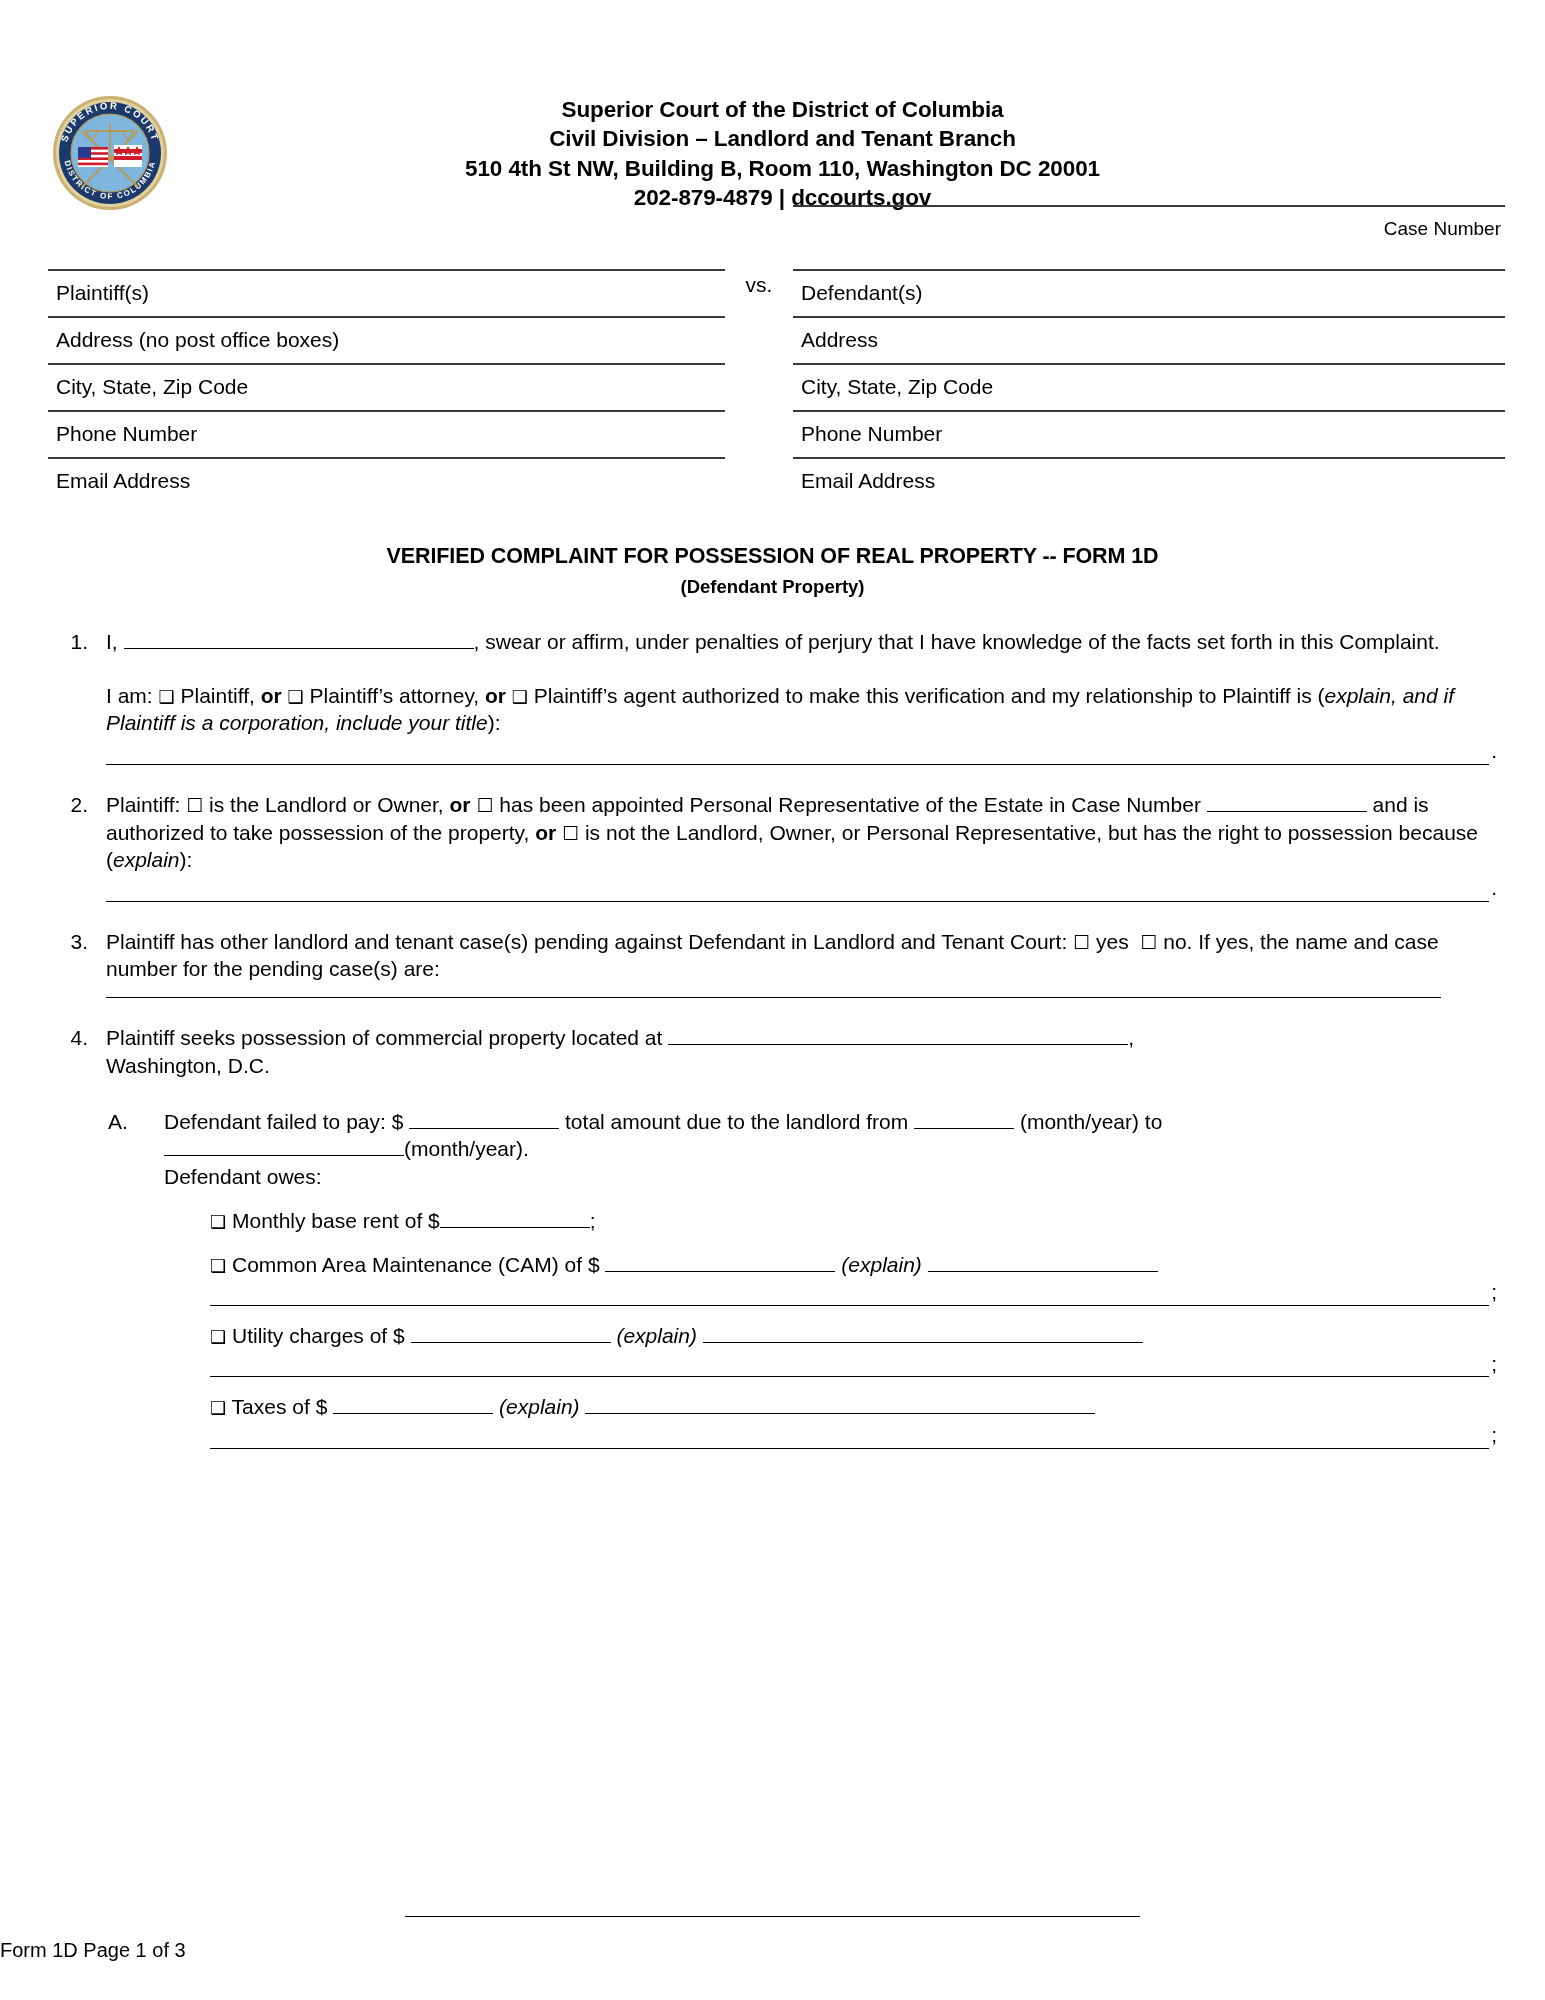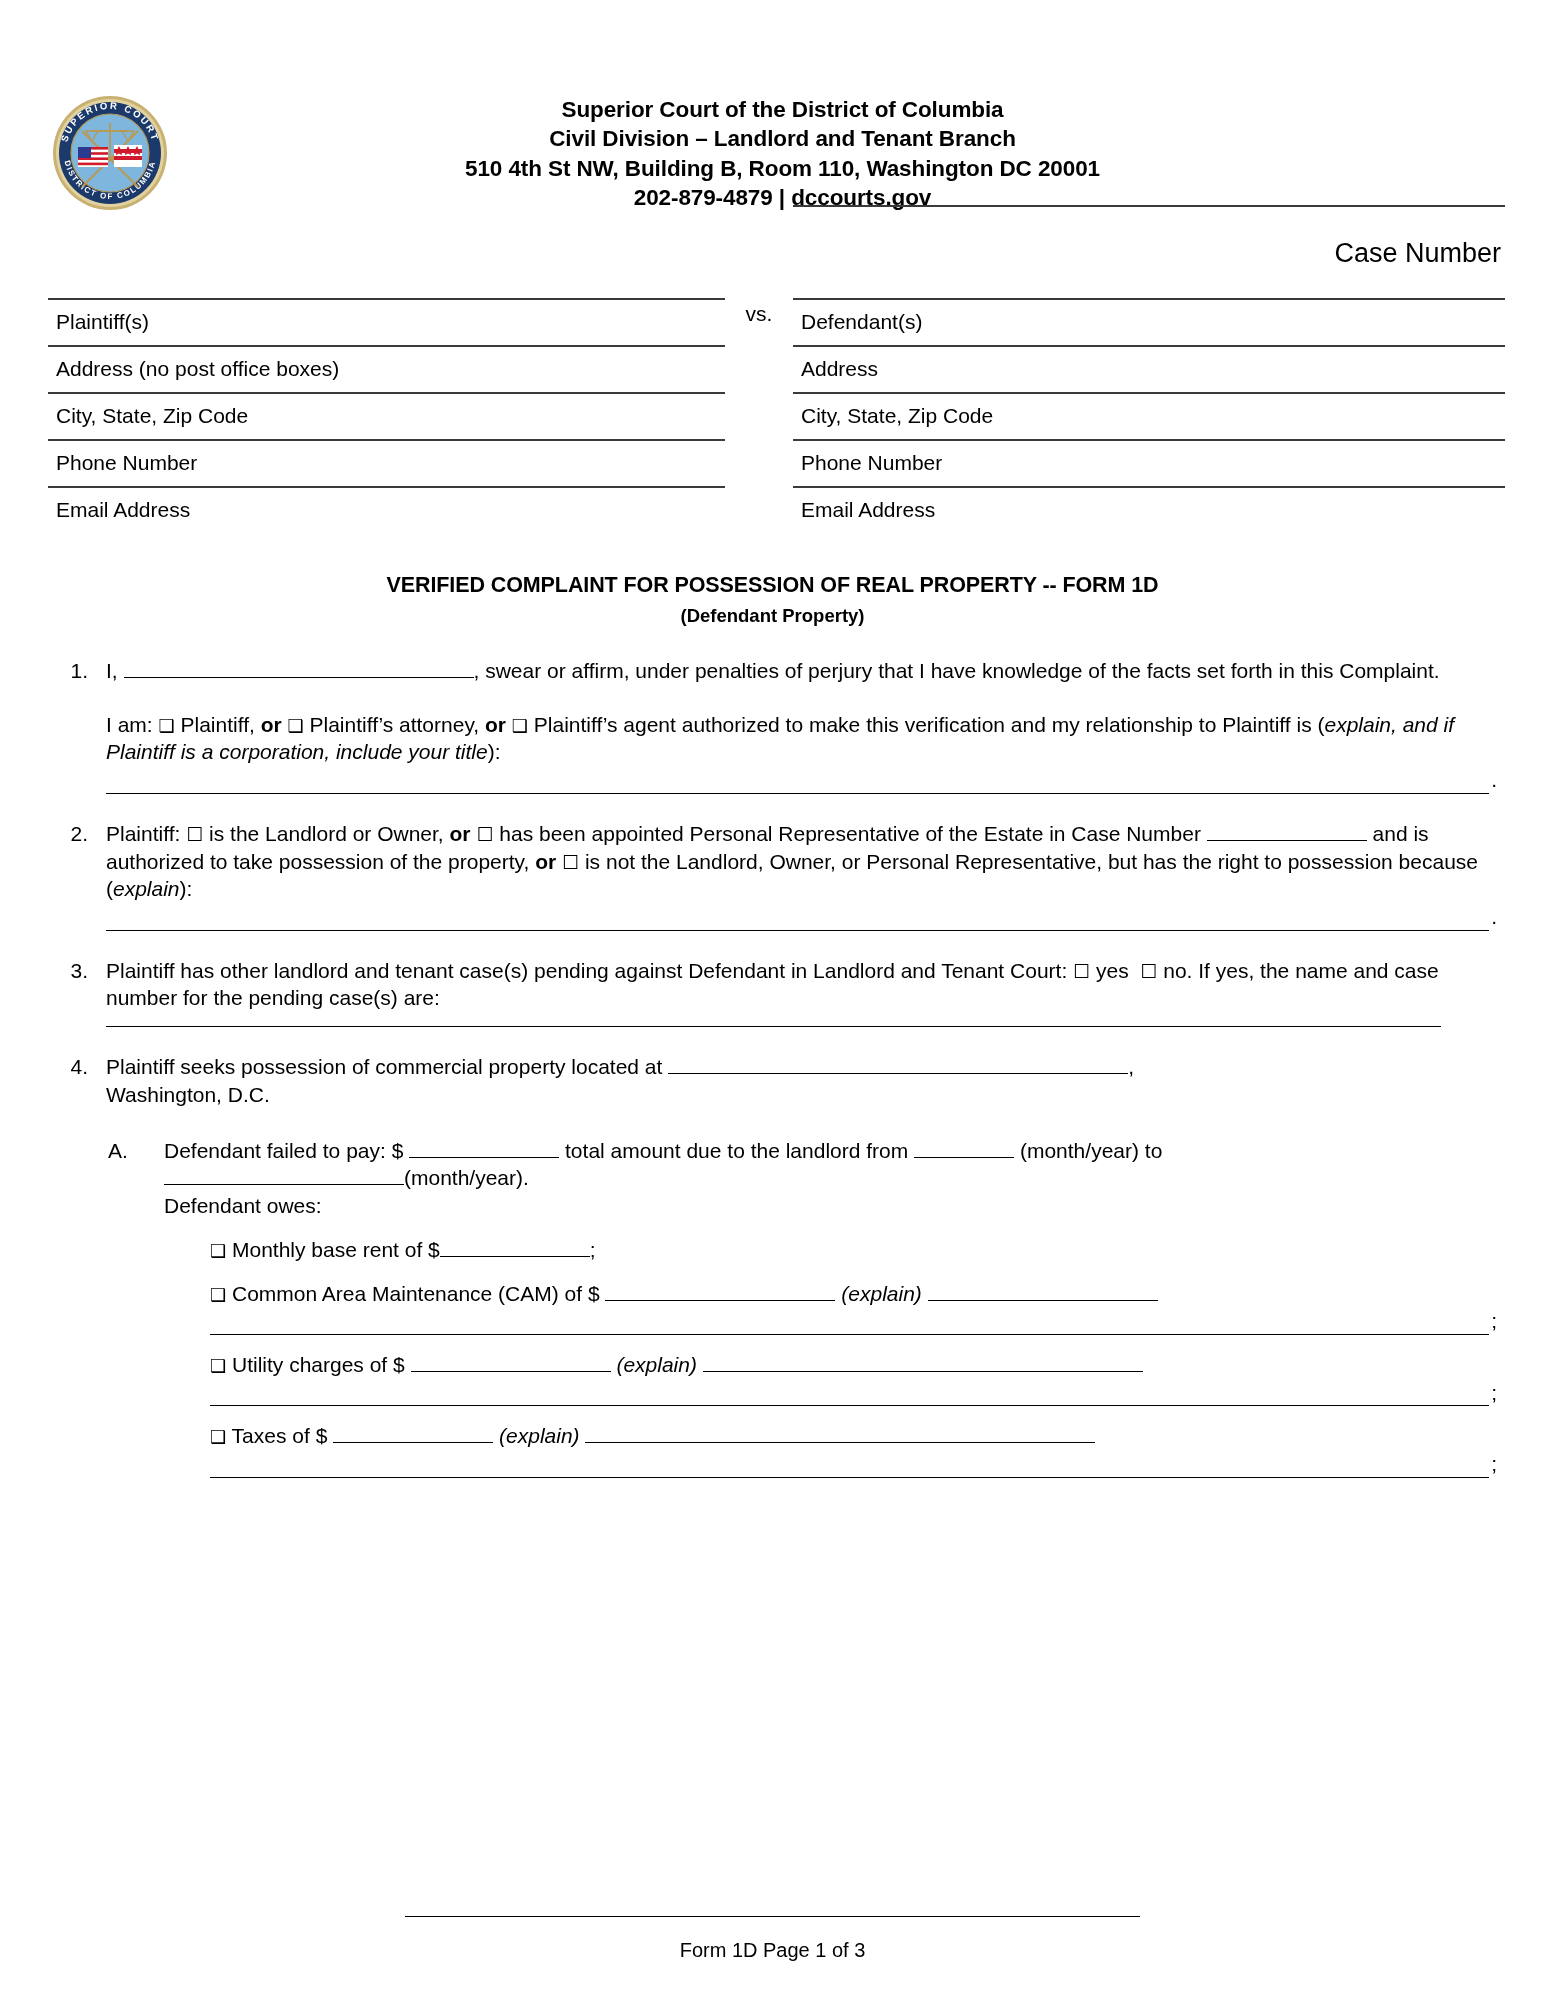--- a/index.html
+++ b/index.html
@@ -89,23 +89,22 @@
     font-size: 21px;
     line-height: 1;
     padding: 11px 0 13px 8px;
     white-space: nowrap;
   }
   .casenum-block {
     text-align: right;
     padding-right: 4px;
   }
   .casenum-label {
-    font-size: 27px;
+    font-size: 19px;
     padding: 11px 0 29px 0;
-    margin-top: 20px;
   }
   .spacer-left-top {
     height: 46px;
   }
 
   
   .doc-title {
     text-align: center;
     margin-top: 40px;
     font-size: 21.5px;
@@ -205,21 +204,20 @@
   .owes-row {
     margin-top: 16px;
   }
 
   
   .footer {
     position: absolute;
     left: 0;
     right: 0;
     bottom: 38px;
-    text-align: center;
   }
   .footer-rule {
     border-top: 1.4px solid #000;
     margin: 0 405px 0 405px;
   }
   .footer-text {
     font-size: 20px;
     margin-top: 22px;
   }
 </style>

